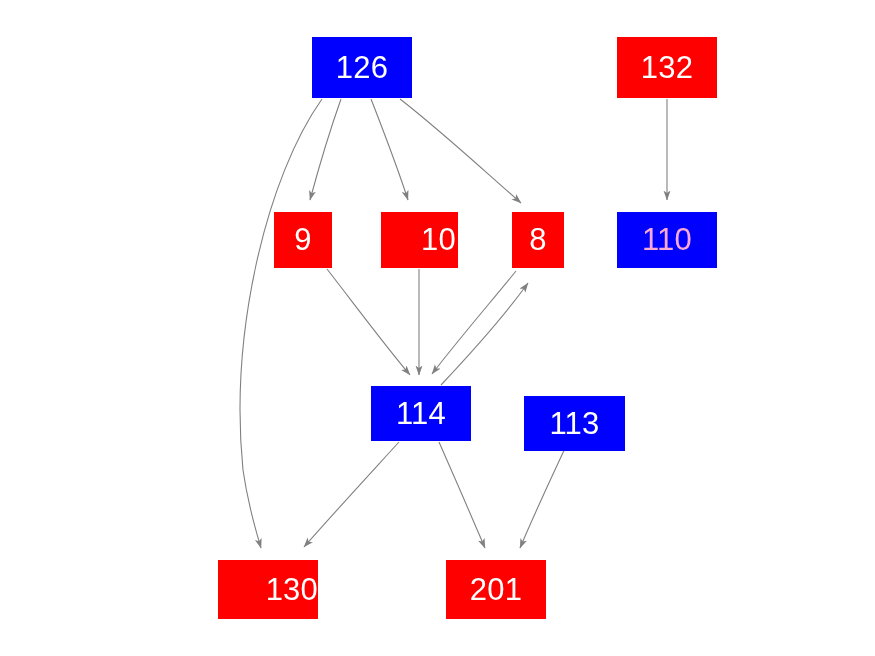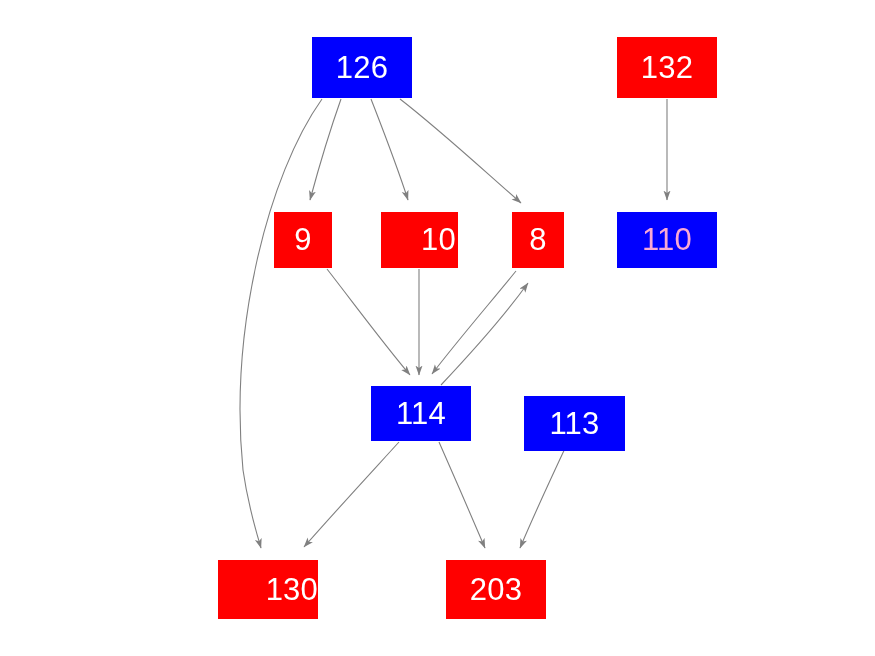--- a/index.html
+++ b/index.html
@@ -94,17 +94,17 @@
       <div class="node" style="left: 371px; top: 386px; width: 100px; height: 55px; background: rgb(0, 0, 255);">
         <span class="node-label" style="color: rgb(255, 255, 255);">114</span>
       </div>
       <div class="node" style="left: 524px; top: 386px; width: 101px; height: 55px; background: rgb(0, 0, 255); margin-top: 10px;">
         <span class="node-label" style="color: rgb(255, 255, 255);">113</span>
       </div>
       <div class="node" style="left: 218px; top: 560px; width: 100px; height: 59px; background: rgb(255, 0, 0); justify-content: flex-end;">
         <span class="node-label" style="color: rgb(255, 255, 255);">130</span>
       </div>
       <div class="node" style="left: 446px; top: 560px; width: 100px; height: 59px; background: rgb(255, 0, 0);">
-        <span class="node-label" style="color: rgb(255, 255, 255);">203</span>
+        <span class="node-label" style="color: rgb(255, 255, 255);">201</span>
       </div>
     </div>
 
 </div>
 
 </body></html>

